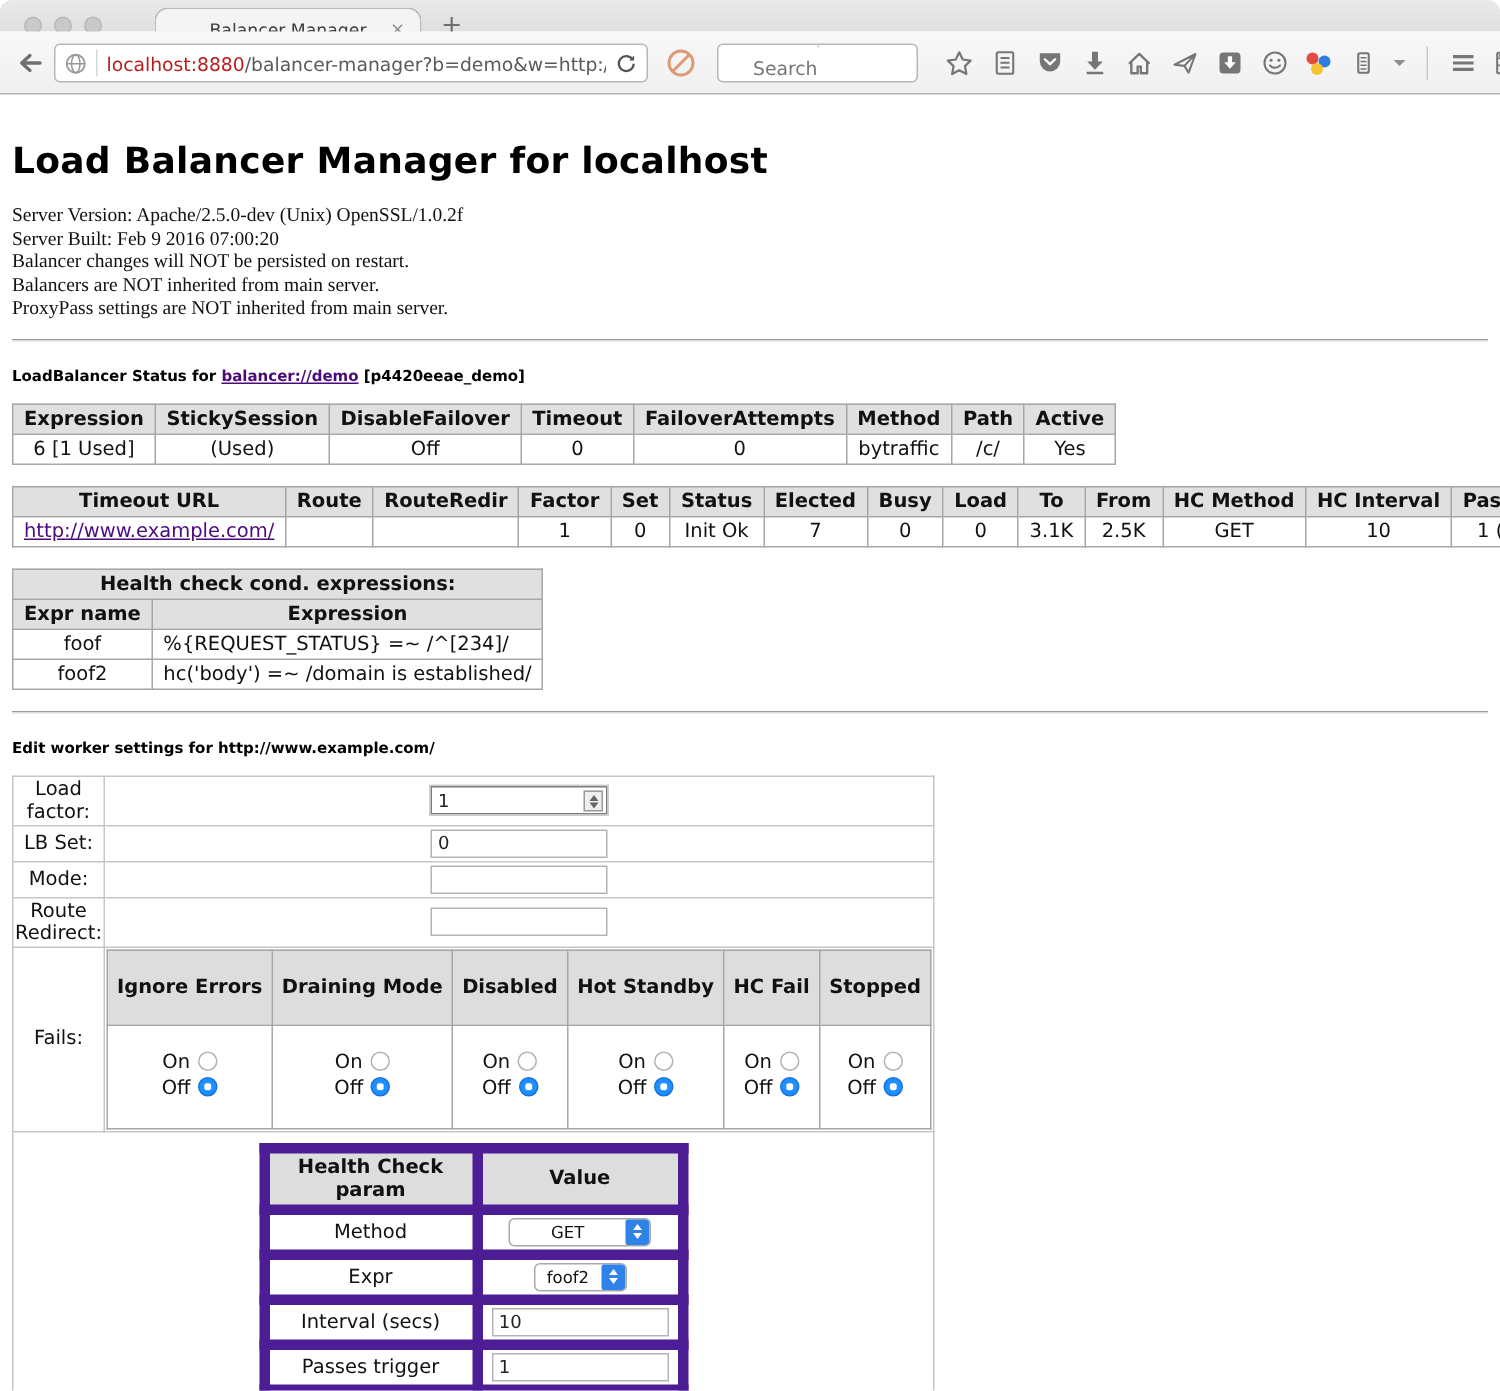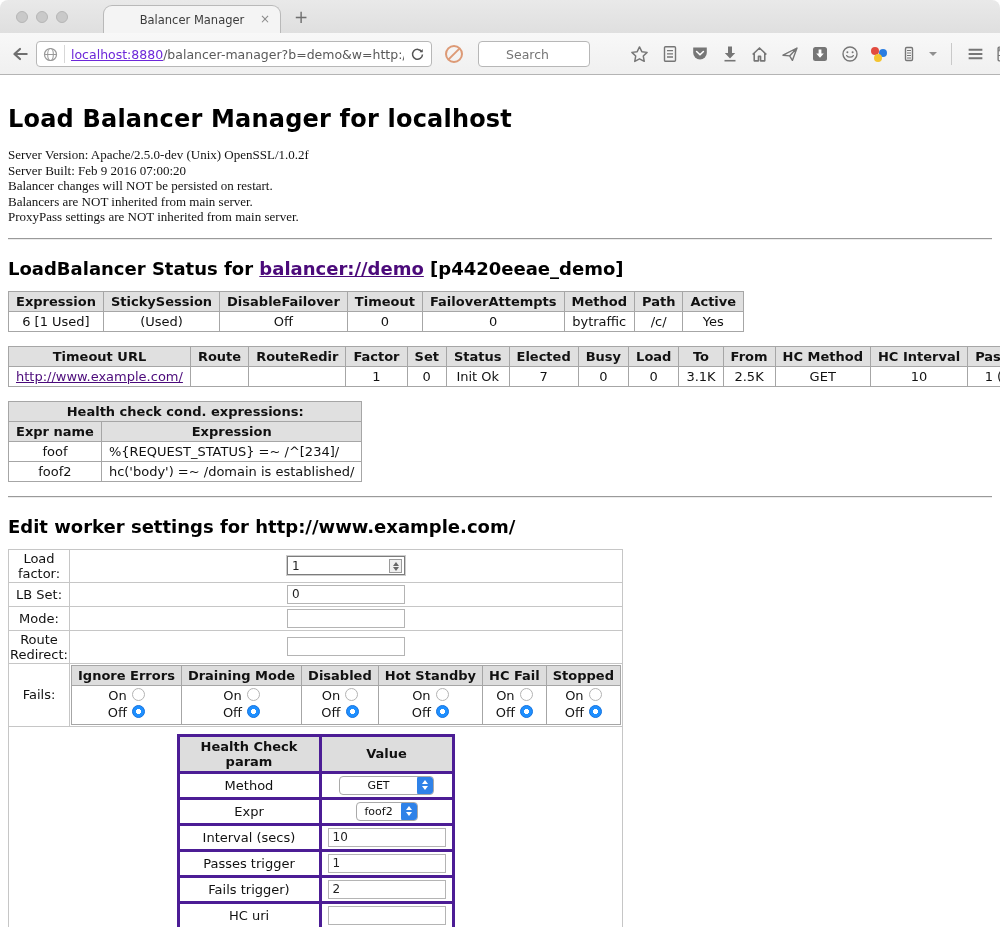--- a/index.html
+++ b/index.html
@@ -5,21 +5,21 @@
   * { box-sizing: border-box; }
   html,body { margin:0; padding:0; }
   body {
     width:1000px; height:927px; overflow:hidden;
     font-family:"DejaVu Sans","Liberation Sans",sans-serif;
     background:#fff;
   }
   .window { width:1000px; height:927px; border-radius:8px 8px 0 0; overflow:hidden; }
 
   
-  .tabbar { position:relative; height:33px; background:linear-gradient(#e9e9e9,#dfdfdf); }
+  .tabbar { position:relative; height:21px; background:linear-gradient(#e9e9e9,#dfdfdf); }
   .traffic { position:absolute; top:11px; left:16px; display:flex; gap:8px; }
   .light { width:12px; height:12px; border-radius:50%; background:#c9c9c9; border:1px solid #b6b6b6; }
   .tab {
     position:absolute; left:103px; top:5px; width:178px; height:29px;
     background:#f4f4f4; border:1px solid #b9b9b9; border-bottom:none;
     border-radius:9px 9px 0 0; display:flex; align-items:center; justify-content:center;
   }
   .tab-title { font-size:11.5px; color:#3c3c3c; }
   .tab-close { position:absolute; right:10px; top:6px; font-size:12px; color:#8a8a8a; cursor:default; }
   .newtab { position:absolute; left:294px; top:7px; font-size:17px; color:#6f6f6f; }
@@ -29,27 +29,27 @@
     background:linear-gradient(#f8f8f8,#f0f0f0);
     border-bottom:1px solid #b4b4b4;
   }
   .tb-item { position:absolute; top:0; height:42px; display:flex; align-items:center; }
   .urlbar {
     position:absolute; left:36px; top:8px; width:396px; height:26px;
     background:#fff; border:1px solid #b7b7b7; border-radius:4px;
     display:flex; align-items:center; padding:0 6px; gap:6px;
   }
   .url-text { flex:1; font-size:12.5px; white-space:nowrap; overflow:hidden; }
-  .url-host { color:#6d28d9;text-decoration:underline; }
+  .url-host { color:#b91c1c; }
   .url-path { color:#5a5a5a; }
   .url-sep { width:1px; height:18px; background:#d7d7d7; }
   .searchbar {
-    position:absolute; left:478px; top:8px; width:112px; height:26px;
+    position:absolute; left:478px; top:8px; width:134px; height:26px;
     background:#fff; border:1px solid #b7b7b7; border-radius:4px;
-    display:flex; align-items:center; padding:0 20px; gap:5px;
+    display:flex; align-items:center; padding:0 20px; gap:5px;flex-direction:column;
   }
   .searchbar input {
     border:none; outline:none; width:90px; font-size:12.5px;
     font-family:"DejaVu Sans",sans-serif; color:#444; background:transparent;
   }
   .block-icon { position:absolute; left:445px; top:12px; width:18px; height:18px;
     border:2px solid #dd9a76; border-radius:50%; }
   .block-icon::after { content:""; position:absolute; left:6px; top:-1px; width:2px; height:16px;
     background:#dd9a76; transform:rotate(45deg); }
   .iconrow { position:absolute; left:630px; top:0; height:42px; display:flex; align-items:center; gap:11px; }
@@ -60,21 +60,21 @@
   .dot { position:absolute; width:8px; height:8px; border-radius:50%; }
   .dot.r { background:#e24b3f; left:1px; top:2px; }
   .dot.b { background:#2a7de1; left:9px; top:4px; }
   .dot.y { background:#f4c430; left:4px; top:9px; }
 
   
   .page { padding:8px 8px 0 8px; background:#fff; }
   h1.pagetitle { font-size:24px; margin:22px 0 14px 0; color:#000; letter-spacing:0.2px; }
   .info-line { font-size:13px; color:#111; line-height:15.5px;font-family:Liberation Serif, serif; }
   hr { border:none; border-top:1px solid #9a9a9a; border-bottom:1px solid #ececec; margin:13px 0; }
-  h3.sec { font-size:18px; margin:18px 0 12px 0; color:#000; }
+  h3.sec { font-size:10px; margin:18px 0 12px 0; color:#000; }
   a.plink { color:#4b0a7a; text-decoration:underline; cursor:pointer; }
 
   table.data { border-collapse:collapse; margin:4px 0 14px 0; }
   table.data th, table.data td {
     border:1px solid #a6a6a6; font-size:13px; padding:2px 7px; text-align:center; color:#111;
     height:20px; white-space:nowrap;
   }
   table.data th { background:#e0e0e0; font-weight:bold; }
   table.data td.l { text-align:left; }
 
@@ -92,30 +92,30 @@
   .stepper {
     position:absolute; right:3px; top:3px; width:13px; height:14px;
     border:1px solid #9a9a9a; background:#efefef;
     display:flex; flex-direction:column; align-items:center; justify-content:center; gap:1px;
   }
   .tri-up { width:0; height:0; border-left:3px solid transparent; border-right:3px solid transparent; border-bottom:4px solid #666; }
   .tri-dn { width:0; height:0; border-left:3px solid transparent; border-right:3px solid transparent; border-top:4px solid #666; }
 
   table.inner { border-collapse:collapse; }
   table.inner th, table.inner td {
-    border:1px solid #a6a6a6; font-size:13px; padding:2px 6px; text-align:center; color:#111;
+    border:1px solid #a6a6a6; font-size:13px; padding:17px 6px; text-align:center; color:#111;
   }
   table.inner th { background:#ddd; font-weight:bold; white-space:nowrap; }
   .radioline { display:flex; align-items:flex-start; justify-content:center; gap:5px; height:17px; }
   .radio { width:13px; height:13px; border-radius:50%; background:#fff; border:1px solid #b3b3b3; display:inline-block; }
   .radio.checked { border:1px solid #1673de;
     background:radial-gradient(circle at 50% 50%, #fff 0 2.5px, #1e8fff 2.6px 100%); }
 
   table.hc { border-collapse:collapse; margin:6px auto; }
-  table.hc th, table.hc td { border:3px solid #4c1d95; font-size:13px; padding:2px 6px; text-align:center; height:23px; color:#111; }
+  table.hc th, table.hc td { border:7px solid #4c1d95; font-size:13px; padding:2px 6px; text-align:center; height:23px; color:#111; }
   table.hc th { background:#ddd; }
   table.hc td.hlabel { width:142px; }
   table.hc td.hval { width:127px; }
   table.hc input.txt { text-align:left; }
 
   .sel { display:inline-flex; align-items:center; border:1px solid #a9a9a9; border-radius:4px; background:#fff; height:19px; overflow:hidden; }
   .sel .sval { font-size:11px; color:#111; padding:0 8px; flex:1; text-align:center; }
   .selbtn { width:16px; height:19px; background:#2f82e8; border-radius:3px;
     display:flex; flex-direction:column; align-items:center; justify-content:center; gap:2px; }
   .chev-up { width:0; height:0; border-left:3.5px solid transparent; border-right:3.5px solid transparent; border-bottom:4px solid #fff; }

